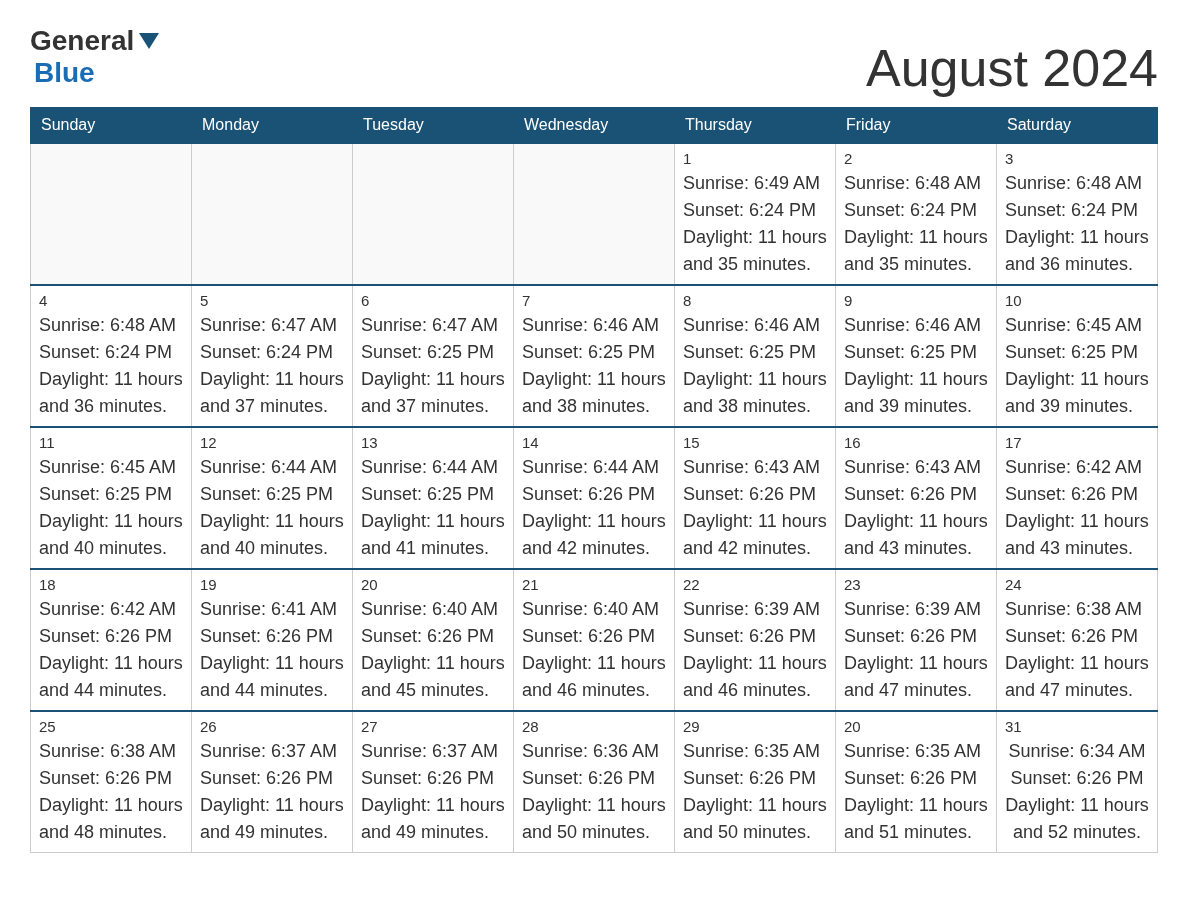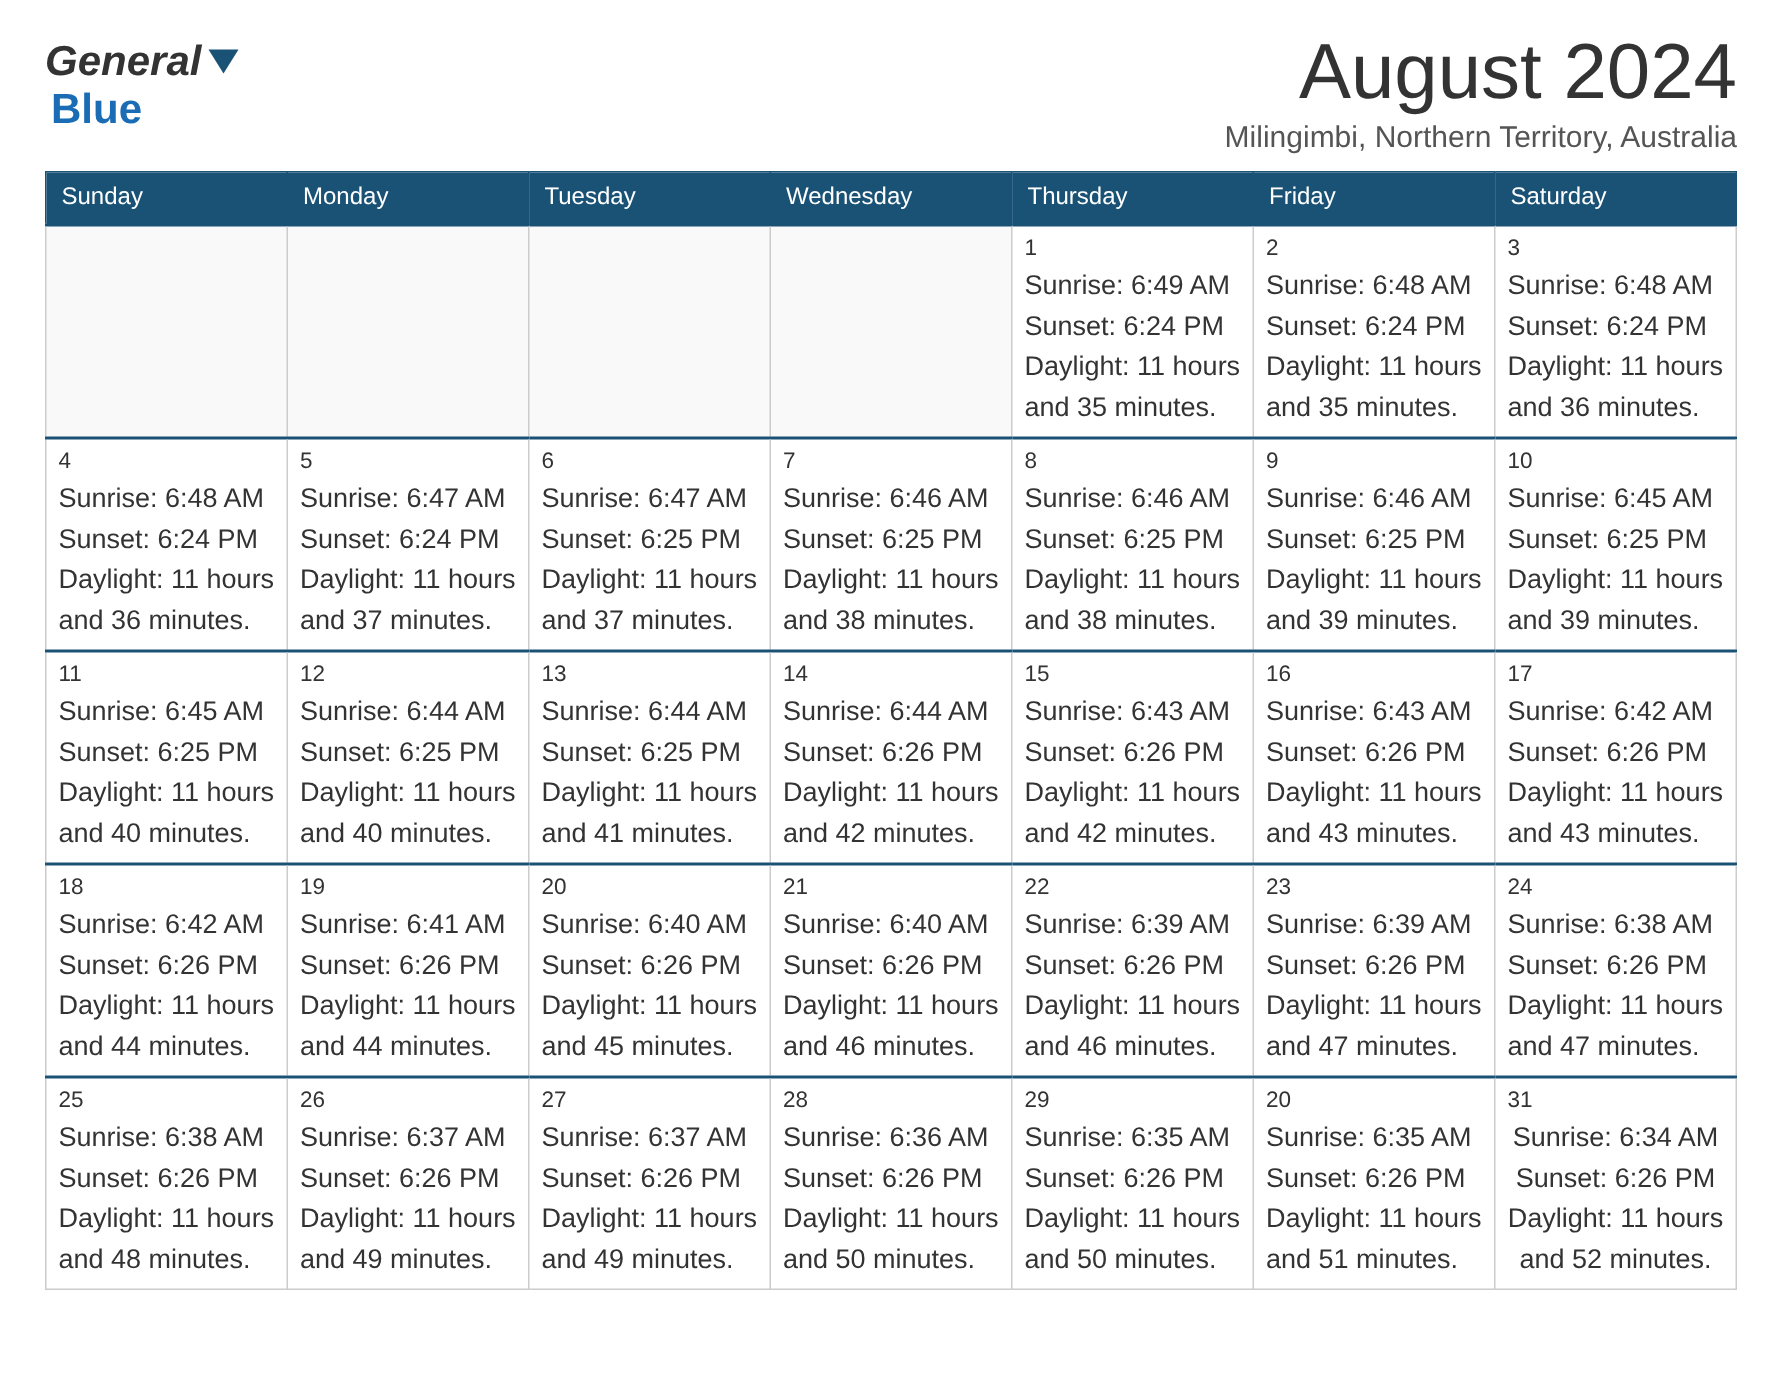--- a/index.html
+++ b/index.html
@@ -17,20 +17,21 @@
       margin-bottom: 10px;
     }
     .logo {
       display: flex;
       flex-direction: column;
       align-items: flex-start;
       padding-top: 5px;
     }
     .title-area {
       text-align: right;
+      margin-top: 20px;
     }
     .month-title {
       font-size: 52px;
       font-weight: 300;
       color: #333;
       line-height: 1.1;
     }
     .location {
       font-size: 20px;
       color: #555;
@@ -84,32 +85,31 @@
       display: flex;
       align-items: center;
     }
   </style>
 </head>
 <body>
 
 <div class="header">
   <div class="logo">
     <div class="logo-container">
-      <span style="font-size:28px; font-weight:bold; color:#333; font-family:Arial;font-style:italic;">General</span>
+      <span style="font-size:28px; font-weight:bold; color:#333; font-family:Arial;">General</span>
       <svg width="28" height="28" viewBox="0 0 28 28" style="margin: 0 1px;">
         <polygon points="4,6 24,6 14,22" fill="#1a5276"></polygon>
       </svg>
     </div>
     <div>
       <span style="font-size:28px; font-weight:bold; color:#1a6cb5; font-family:Arial; margin-left:4px;margin-top:48px;">Blue</span>
     </div>
   </div>
   <div class="title-area">
     <div class="month-title">August 2024</div>
-    <div class="location">Milingimbi, Northern Territory, Australia</div>
   </div>
 </div>
 
 <table class="calendar">
   <thead>
     <tr>
       <th>Sunday</th>
       <th>Monday</th>
       <th>Tuesday</th>
       <th>Wednesday</th>

